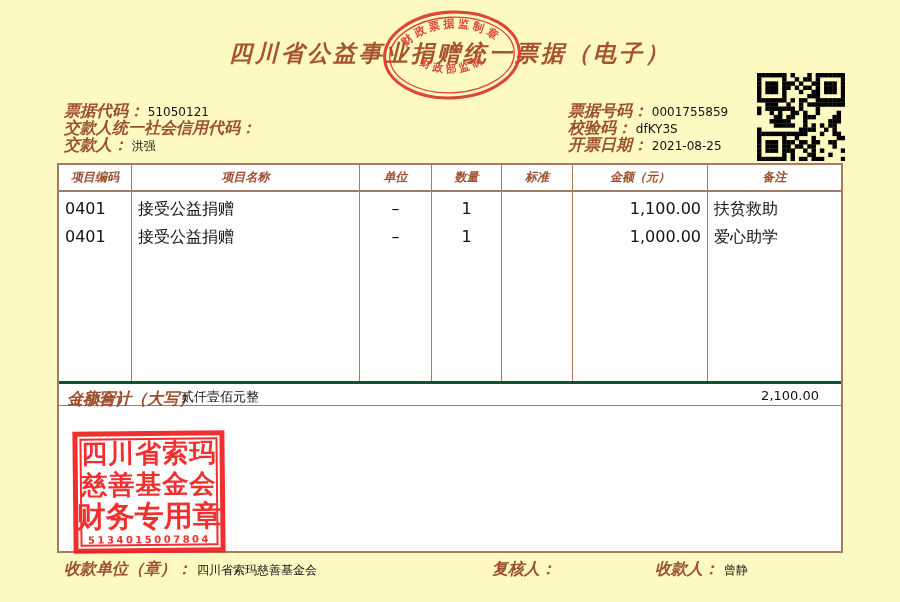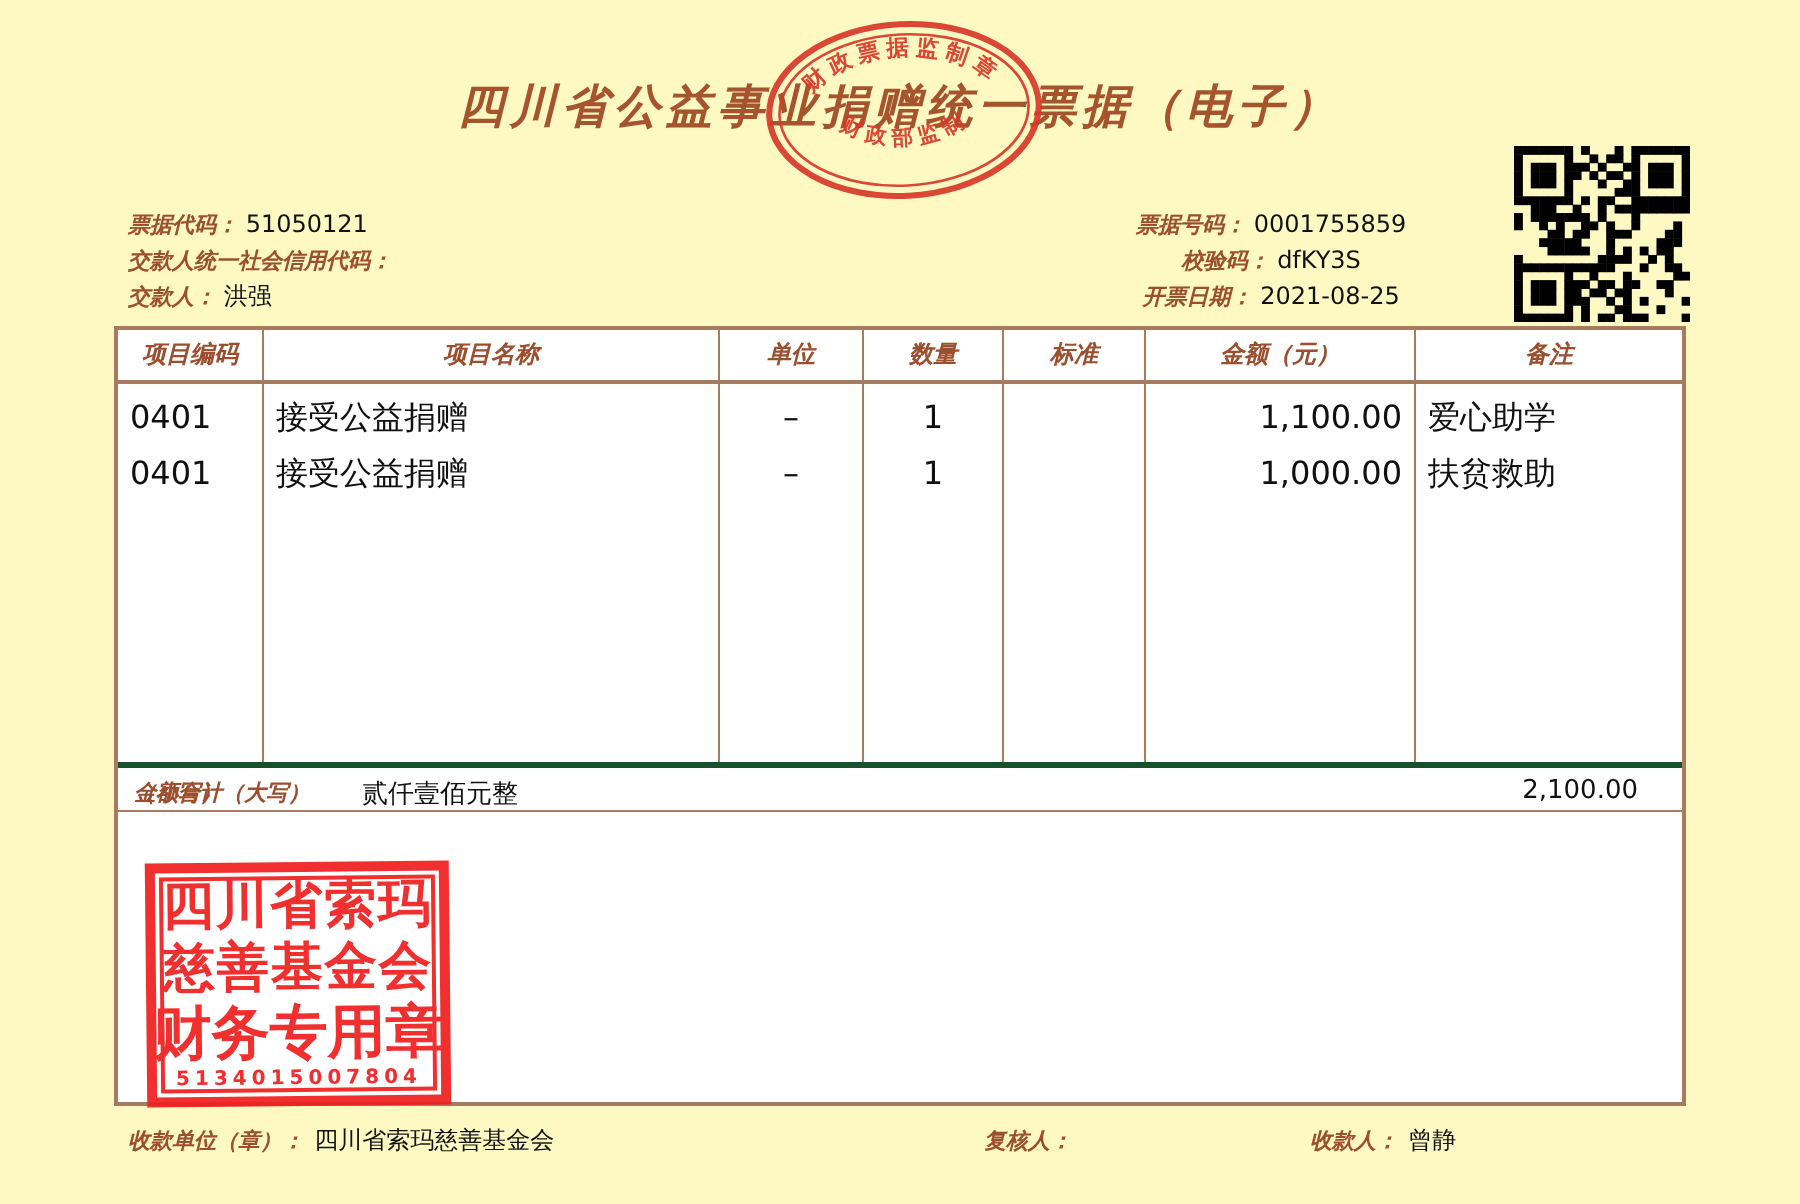--- a/index.html
+++ b/index.html
@@ -14,24 +14,24 @@
     font-size:23px;color:#a5542e;letter-spacing:3px;z-index:1;
   }
   
   .oval-stamp{
     position:absolute;left:380px;top:8px;width:144px;height:94px;z-index:2;
     transform:rotate(-3deg);opacity:.92;
   }
   
   .info{position:absolute;font-size:12px;line-height:17px;}
   .info-left{left:64px;top:104px;}
-  .info-right{left:568px;top:104px;text-align:center;}
+  .info-right{left:568px;top:104px;}
   .lbl{
-    font-family:Liberation Serif, serif;font-style:italic;font-weight:bold;
-    color:#9c4f2e;font-size:11px;
+    font-family:Liberation Mono, monospace;font-style:italic;font-weight:bold;
+    color:#9c4f2e;font-size:16px;
   }
   .val{color:#111;font-size:12px;font-family:"DejaVu Sans",sans-serif;}
   
   .qr{position:absolute;left:757px;top:73px;width:88px;height:88px;}
   
   .tbl{
     position:absolute;left:57px;top:163px;width:786px;height:390px;
     border:2px solid #a87b5e;box-sizing:border-box;background:#fff;
   }
   .hdr{display:flex;height:27px;border-bottom:2px solid #a87b5e;box-sizing:border-box;}
@@ -390,22 +390,22 @@
       </div>
       <div class="bcol c4">
         <div class="bline t-center"></div>
         <div class="bline t-center"></div>
       </div>
       <div class="bcol c5">
         <div class="bline t-right">1,100.00</div>
         <div class="bline t-right">1,000.00</div>
       </div>
       <div class="bcol c6">
+        <div class="bline">扶贫救助</div>
         <div class="bline">爱心助学</div>
-        <div class="bline">扶贫救助</div>
       </div>
     </div>
     <div class="totals">
       <span class="lbl">金额合计（大写）</span>
       <span class="total-words">贰仟壹佰元整</span>
       <span class="lbl small-label">（小写）</span>
       <span class="total-amount">2,100.00</span>
     </div>
 
   </div>

